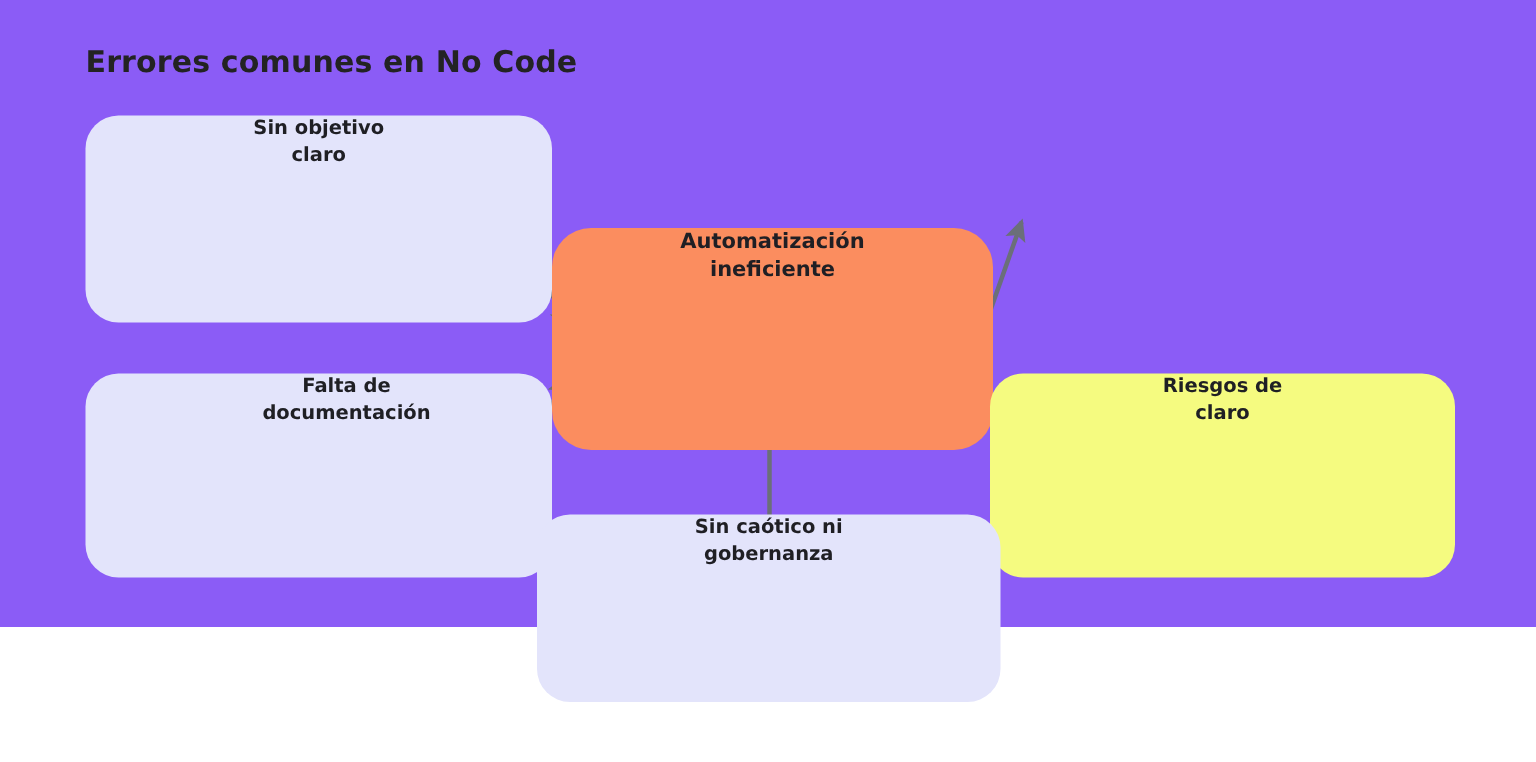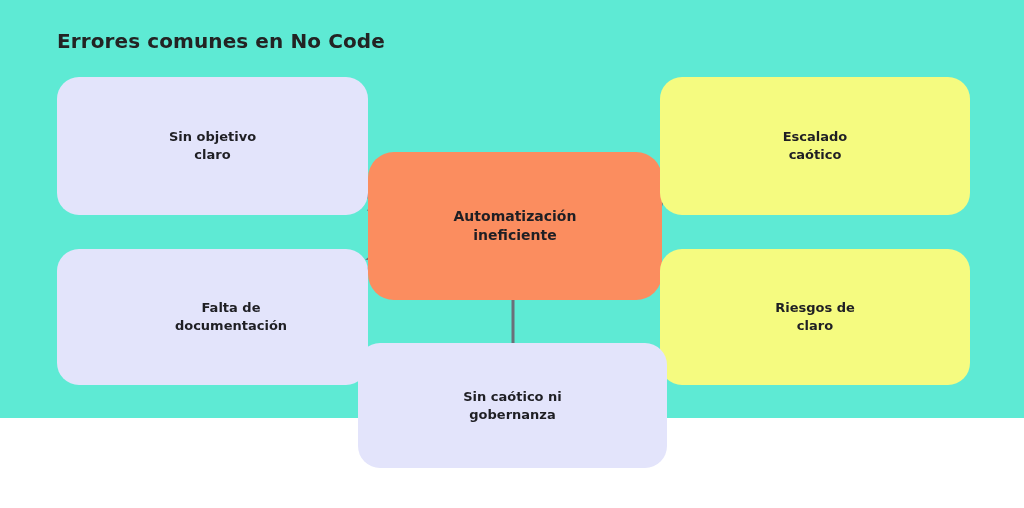--- a/index.html
+++ b/index.html
@@ -10,36 +10,36 @@
     width: 1024px;
     height: 508px;
     background: #ffffff;
     font-family: "DejaVu Sans", "Liberation Sans", sans-serif;
     overflow: hidden;
   }
   #canvas {
     position: relative;
     width: 1024px;
     height: 418px;
-    background: #5eead4;
+    background: #8b5cf6;
   }
   #diagram-title {
     position: absolute;
     left: 57px;
     top: 29px;
     font-size: 20px;
     font-weight: bold;
     color: #232323;
     letter-spacing: 0.1px;
     white-space: nowrap;
   }
   .node {
     position: absolute;
     display: flex;
-    align-items: center;
+    align-items: flex-start;
     justify-content: center;
     text-align: center;
     border-radius: 22px;
     box-sizing: border-box;
   }
   .node-label {
     font-size: 13px;
     font-weight: bold;
     color: #1f1f24;
     line-height: 1.35;
@@ -110,24 +110,20 @@
   <div class="node" id="node-falta-documentacion" style="background:#e3e4fb;">
     <span class="node-label">Falta de
 documentación</span>
   </div>
 
   <div class="node node-center" id="node-automatizacion" style="background:#fb8d5f;">
     <span class="node-label">Automatización
 ineficiente</span>
   </div>
 
-  <div class="node" id="node-escalado" style="background:#f5fb80;">
-    <span class="node-label">Escalado
-caótico</span>
-  </div>
 
   <div class="node" id="node-riesgos" style="background:#f5fb80;">
     <span class="node-label">Riesgos de
 claro</span>
   </div>
 
   <div class="node" id="node-sin-metricas" style="background:#e3e4fb;">
     <span class="node-label">Sin caótico ni
 gobernanza</span>
   </div>

